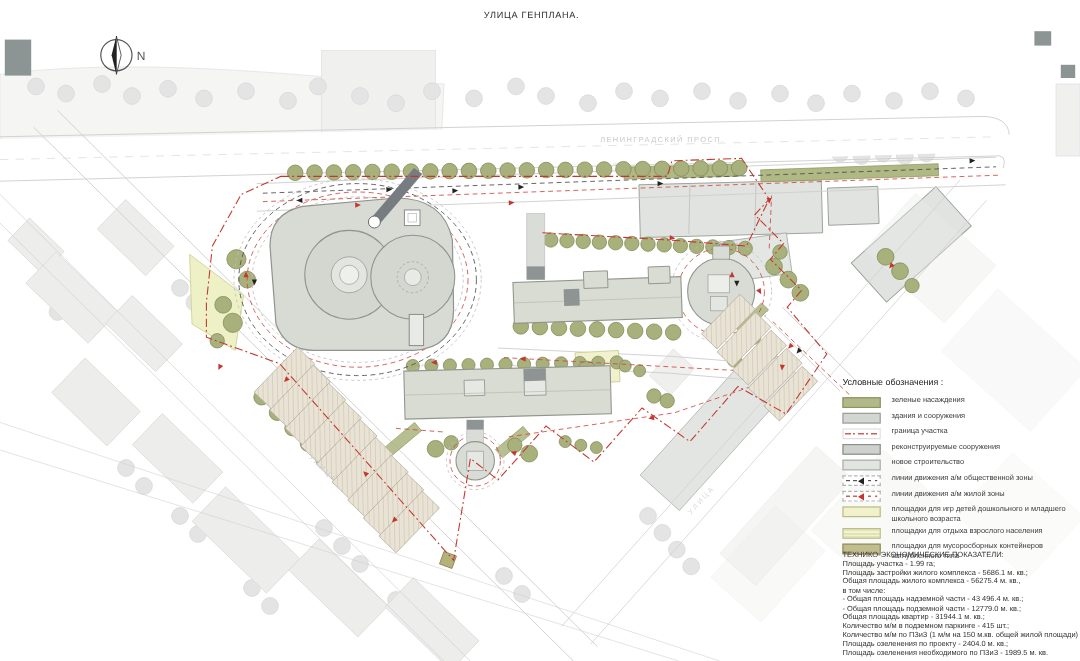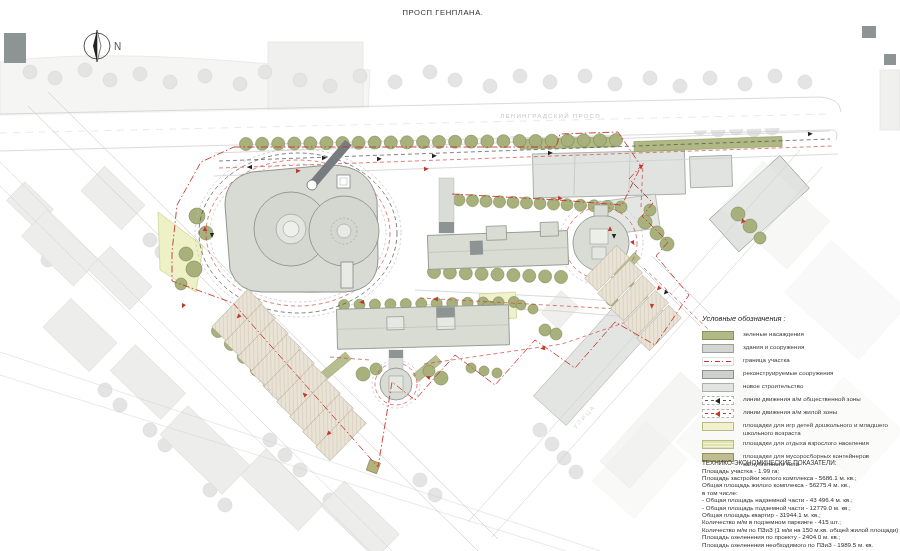--- a/index.html
+++ b/index.html
@@ -3,21 +3,21 @@
 <meta charset="utf-8">
 <style>
   html,body{margin:0;padding:0;background:#fff;}
   #stage{position:relative;width:900px;height:551px;background:#ffffff;overflow:hidden;
          font-family:"Liberation Sans",sans-serif;}
   #map{position:absolute;left:0;top:0;}
   .map-title{position:absolute;top:8px;left:443px;transform:translateX(-50%);
              font-size:7.6px;letter-spacing:.6px;color:#2e2e2e;white-space:nowrap;}
   
   #legend{position:absolute;left:702px;top:314px;width:196px;color:#3c3c3c;}
-  .ltitle{font-size:7.4px;color:#222;margin-bottom:7px;font-style:italic;}
+  .ltitle{font-size:7.4px;color:#222;margin-bottom:7px;}
   .lrow{display:flex;align-items:flex-start;margin-bottom:3px;min-height:10px;}
   .sw{flex:0 0 32px;height:9px;margin-right:9px;margin-top:0.5px;box-sizing:border-box;position:relative;}
   .llab{font-size:6.2px;line-height:7.6px;}
   .sw-green{background:#b2b989;border:.5px solid #8d9460;}
   .sw-gray{background:#d4d6d3;border:.5px solid #9aa09a;}
   .sw-bound{background:#fff;border:.5px solid #e0e0e0;}
   .sw-bound i{position:absolute;left:1px;right:1px;top:3.5px;height:1.4px;display:block;
      background:repeating-linear-gradient(90deg,#c3382e 0 5px,transparent 5px 7px,#c3382e 7px 8.5px,transparent 8.5px 11px);}
   .sw-recon{background:#ced1ce;border:.8px solid #8a908a;}
   .sw-new{background:#e2e4e1;border:.5px solid #aab0aa;}
@@ -438,21 +438,21 @@
     <text x="114" y="50" font-size="10" fill="#555" font-family="Liberation Sans, sans-serif">N</text>
   </g>
 
   <g font-family="Liberation Sans, sans-serif" fill="#c9c9c8">
     <text x="552" y="118" font-size="6.2" letter-spacing="1.2" text-anchor="middle">ЛЕНИНГРАДСКИЙ ПРОСП.</text>
     <text x="268" y="392" font-size="6" letter-spacing="2" text-anchor="middle" opacity="0.8" transform="rotate(44 268 392)">УЛИЦА</text>
     <text x="586" y="418" font-size="6" letter-spacing="2" text-anchor="middle" opacity="0.7" transform="rotate(-48 586 418)">УЛИЦА</text>
   </g>
 </svg>
 
-<div class="map-title">ПРОСП ГЕНПЛАНА.</div>
+<div class="map-title">УЛИЦА ГЕНПЛАНА.</div>
 
 <div id="legend">
   <div class="ltitle">Условные обозначения :</div>
   <div class="lrow">
         <div class="sw sw-green"></div>
         <div class="llab">зеленые насаждения</div>
       </div>
   <div class="lrow">
         <div class="sw sw-gray"></div>
         <div class="llab">здания и сооружения</div>

